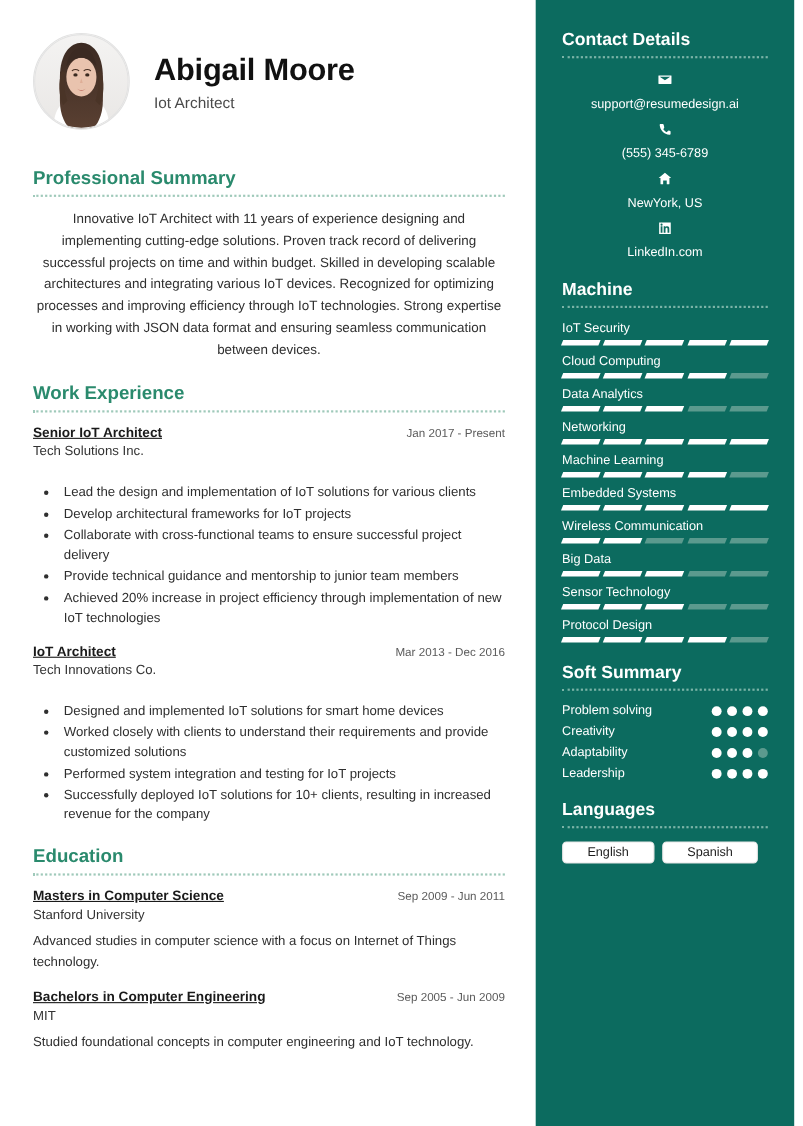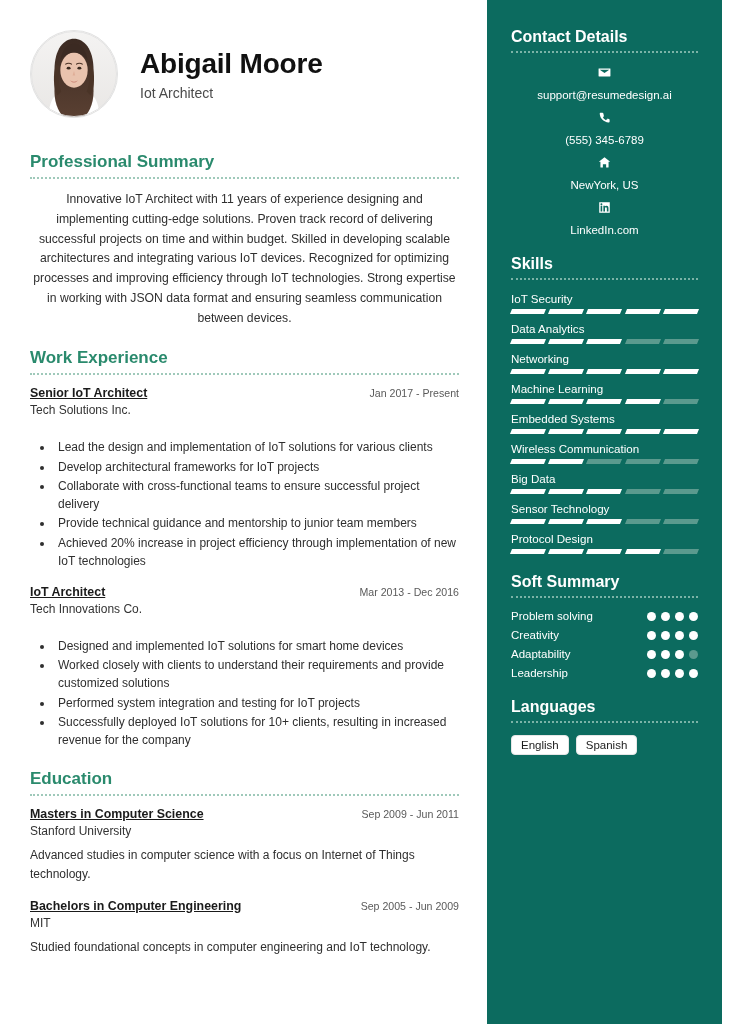--- a/index.html
+++ b/index.html
@@ -186,21 +186,21 @@
     border-radius: 50%;
     background: #5b9a8e;
   }
   .dot.on { background: #ffffff; }
 
   .lang-pills { display: flex; gap: 7px; flex-wrap: wrap; }
   .pill {
     background: #ffffff;
     color: #1c1c1c;
     font-size: 11.5px;
-    padding: 3px 9px;
+    padding: 3px 22px;
     border-radius: 4px;
     border: 1px solid #e6e6e6;
   }
 </style>
 </head>
 <body>
 
 <div class="page">
 
   <div class="main-col">
@@ -347,31 +347,41 @@
                 <path d="M1.5 1.5h13v13h-13z" fill="#ffffff"></path>
                 <path d="M3.2 5.9h2v7h-2zM4.2 2.8a1.2 1.2 0 1 1 0 2.4 1.2 1.2 0 0 1 0-2.4zM6.6 5.9h1.9v1h.03c.27-.5.93-1.03 1.92-1.03 2.05 0 2.43 1.3 2.43 3v4.03h-2V9.27c0-.74-.02-1.7-1.05-1.7-1.05 0-1.21.8-1.21 1.64v3.69h-2z" fill="#0c6b5f"></path>
               </svg>
             </span>
             <span>LinkedIn.com</span>
           </div>
         </div>
     </div>
 
     <div class="side-sec">
-      <div class="side-title">Skills</div>
+      <div class="side-title">Machine</div>
       <div class="side-rule"></div>
       <div id="skills-list">
           <div class="skill-row">
             <div class="skill-name">IoT Security</div>
             <div class="skill-bar">
               <span class="seg on"></span>
               <span class="seg on"></span>
               <span class="seg on"></span>
               <span class="seg on"></span>
               <span class="seg on"></span>
+            </div>
+          </div>
+          <div class="skill-row">
+            <div class="skill-name">Cloud Computing</div>
+            <div class="skill-bar">
+              <span class="seg on"></span>
+              <span class="seg on"></span>
+              <span class="seg on"></span>
+              <span class="seg on"></span>
+              <span class="seg"></span>
             </div>
           </div>
           <div class="skill-row">
             <div class="skill-name">Data Analytics</div>
             <div class="skill-bar">
               <span class="seg on"></span>
               <span class="seg on"></span>
               <span class="seg on"></span>
               <span class="seg"></span>
               <span class="seg"></span>

